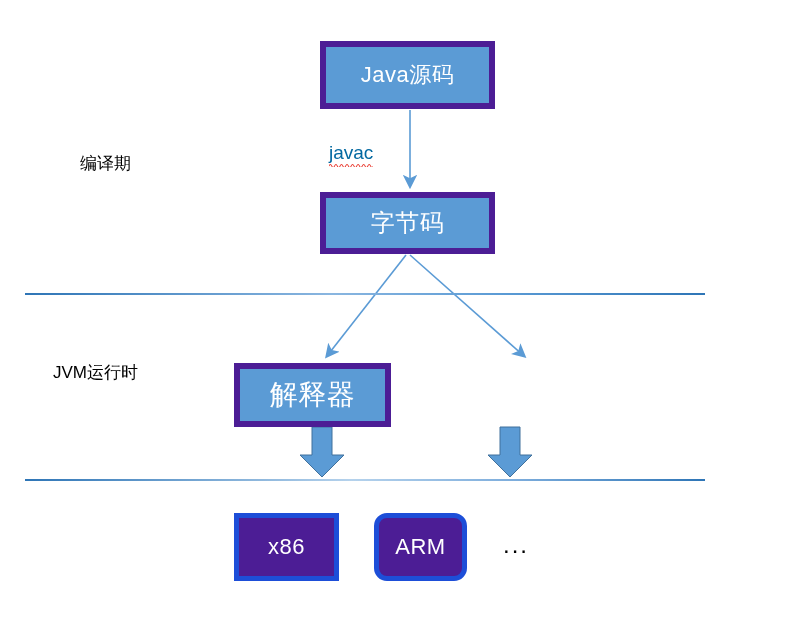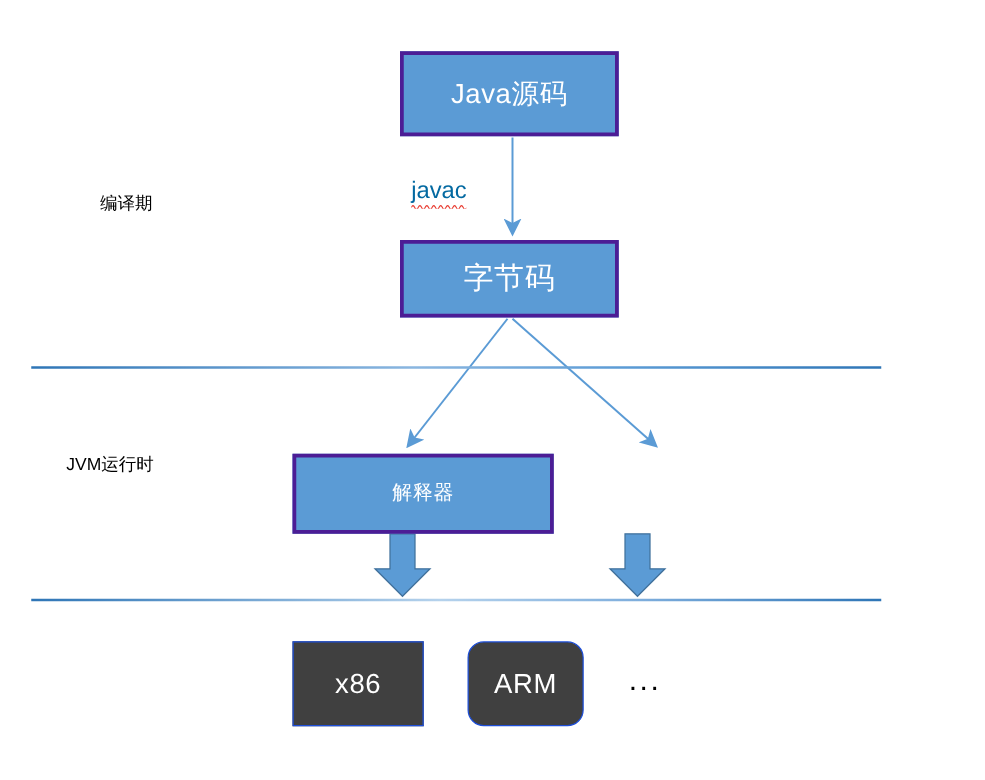--- a/index.html
+++ b/index.html
@@ -23,39 +23,39 @@
     display: flex;
     align-items: center;
     justify-content: center;
     color: #ffffff;
     letter-spacing: 0.5px;
     line-height: 1;
     white-space: nowrap;
   }
   .box-blue {
     background: #5b9bd5;
-    border: 3px solid #4c1d95;
+    border: 6px solid #4c1d95;
   }
   .box-orange {
-    background: #404040;
-    border: 1px solid #1d4ed8;
+    background: #4c1d95;
+    border: 5px solid #1d4ed8;
   }
 
   #box-java-source { left: 320px; top: 41px;  width: 175px; height: 68px; font-size: 22px; }
   #box-bytecode    { left: 320px; top: 192px; width: 175px; height: 62px; font-size: 24px; }
-  #box-interpreter { left: 234px; top: 363px; width: 209px; height: 64px; font-size: 16px; }
+  #box-interpreter { left: 234px; top: 363px; width: 157px; height: 64px; font-size: 28px; }
   #box-jit         { left: 438px; top: 363px; width: 175px; height: 64px; font-size: 22px; }
   #box-x86         { left: 234px; top: 513px; width: 105px; height: 68px; font-size: 22px; }
   #box-arm         { left: 374px; top: 513px; width: 93px;  height: 68px; font-size: 22px; border-radius: 13px; }
 
   
   .stage-label {
     position: absolute;
     color: #000000;
-    font-size: 14px;
+    font-size: 17px;
     line-height: 1;
     white-space: nowrap;
   }
   #label-compile-time { left: 80px;  top: 155px; }
   #label-jvm-runtime  { left: 53px;  top: 364px; }
 
   
   #label-javac {
     position: absolute;
     left: 329px;

